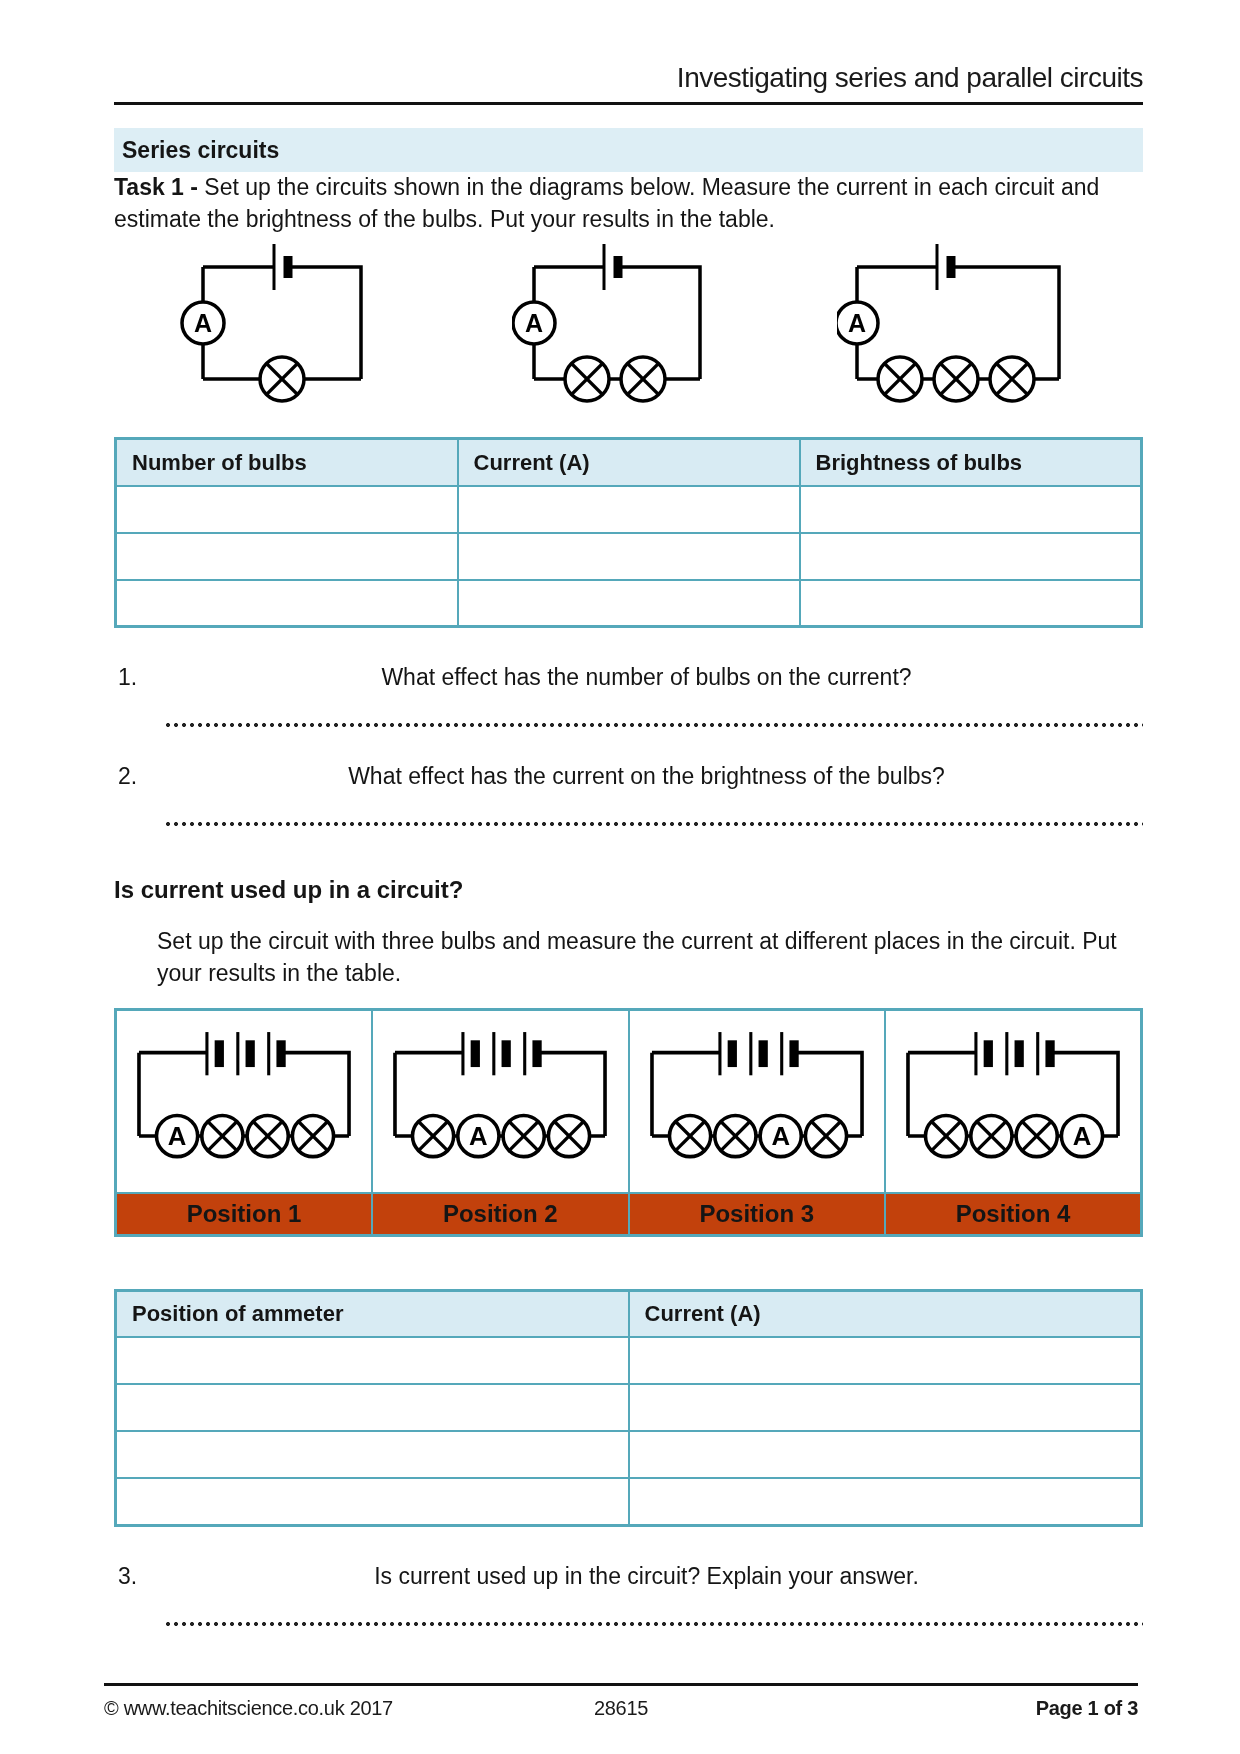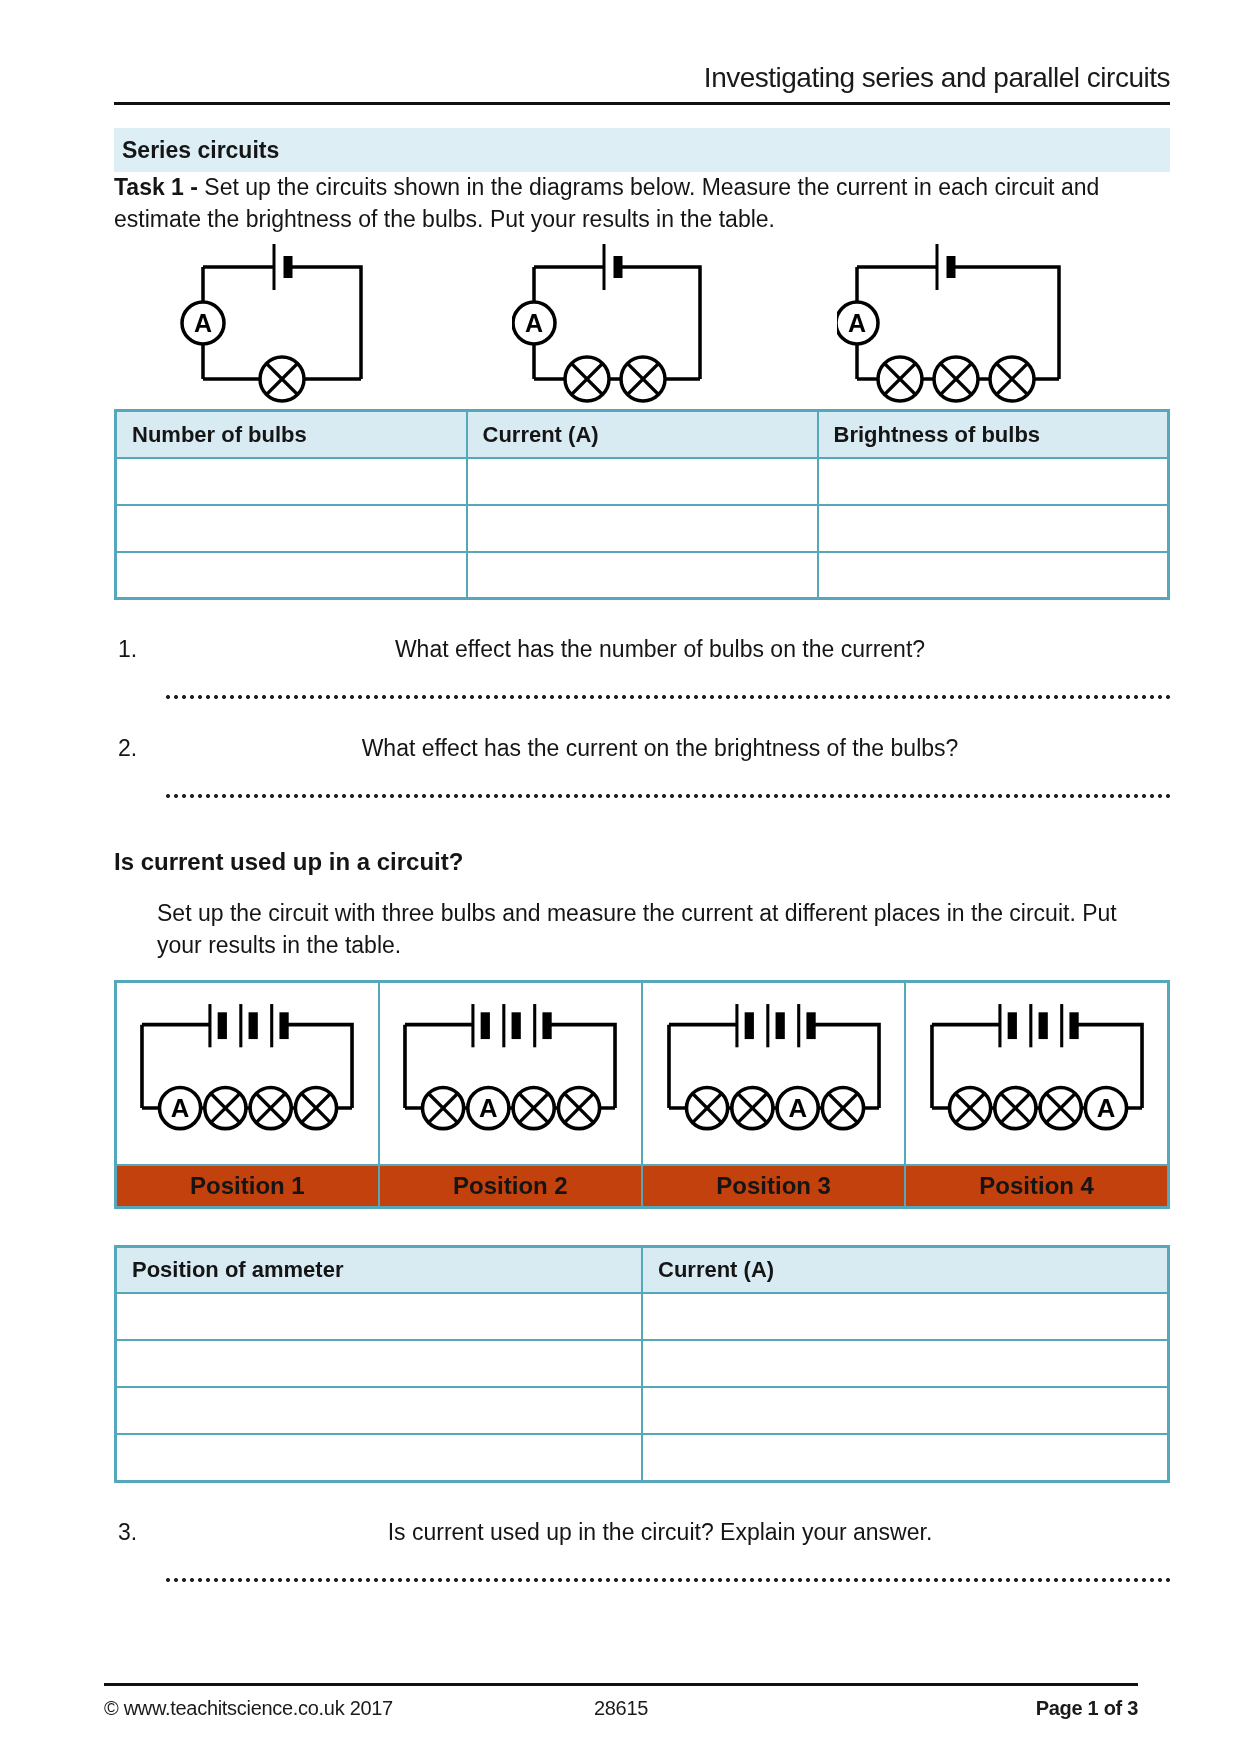--- a/index.html
+++ b/index.html
@@ -6,21 +6,21 @@
   html,body { background:#fff; }
   body {
     width:1240px; height:1754px;
     font-family:"Liberation Sans", sans-serif;
     color:#151515;
     position:relative;
   }
   .page {
     position:relative;
     width:1240px; height:1754px;
-    padding:0 70px 0 114px;
+    padding:0 97px 0 114px;
     overflow:hidden;
   }
 
   
   .doc-title {
     margin-top:62px;
     text-align:right;
     font-size:28px;
     letter-spacing:-0.5px;
     color:#1a1a1a;
@@ -64,22 +64,22 @@
   table.results, table.results th, table.results td { border:2.5px solid #55a8ba; }
   table.results { border-width:3px; }
   table.results th {
     background:#d8ebf3;
     height:47px;
     text-align:left;
     padding-left:15px;
     font-size:22px; font-weight:bold;
   }
   table.results td { height:47px; background:#fff; }
-  .t1 { }
-  .t2 { margin-top:36px; }
+  .t1 { margin-top:28px; }
+  .t2 { margin-top:52px; }
   .t2 td { height:46px; }
 
   
   .question { display:flex; margin-top:36px; font-size:23px; }
   .q-num { width:36px; padding-left:4px; }
   .q-text { flex:1;text-align:center; }
   .answer-line {
     margin:30px 0 0 50px;
     height:6px;
     background-image:radial-gradient(circle, #222 1.9px, transparent 2.2px);

